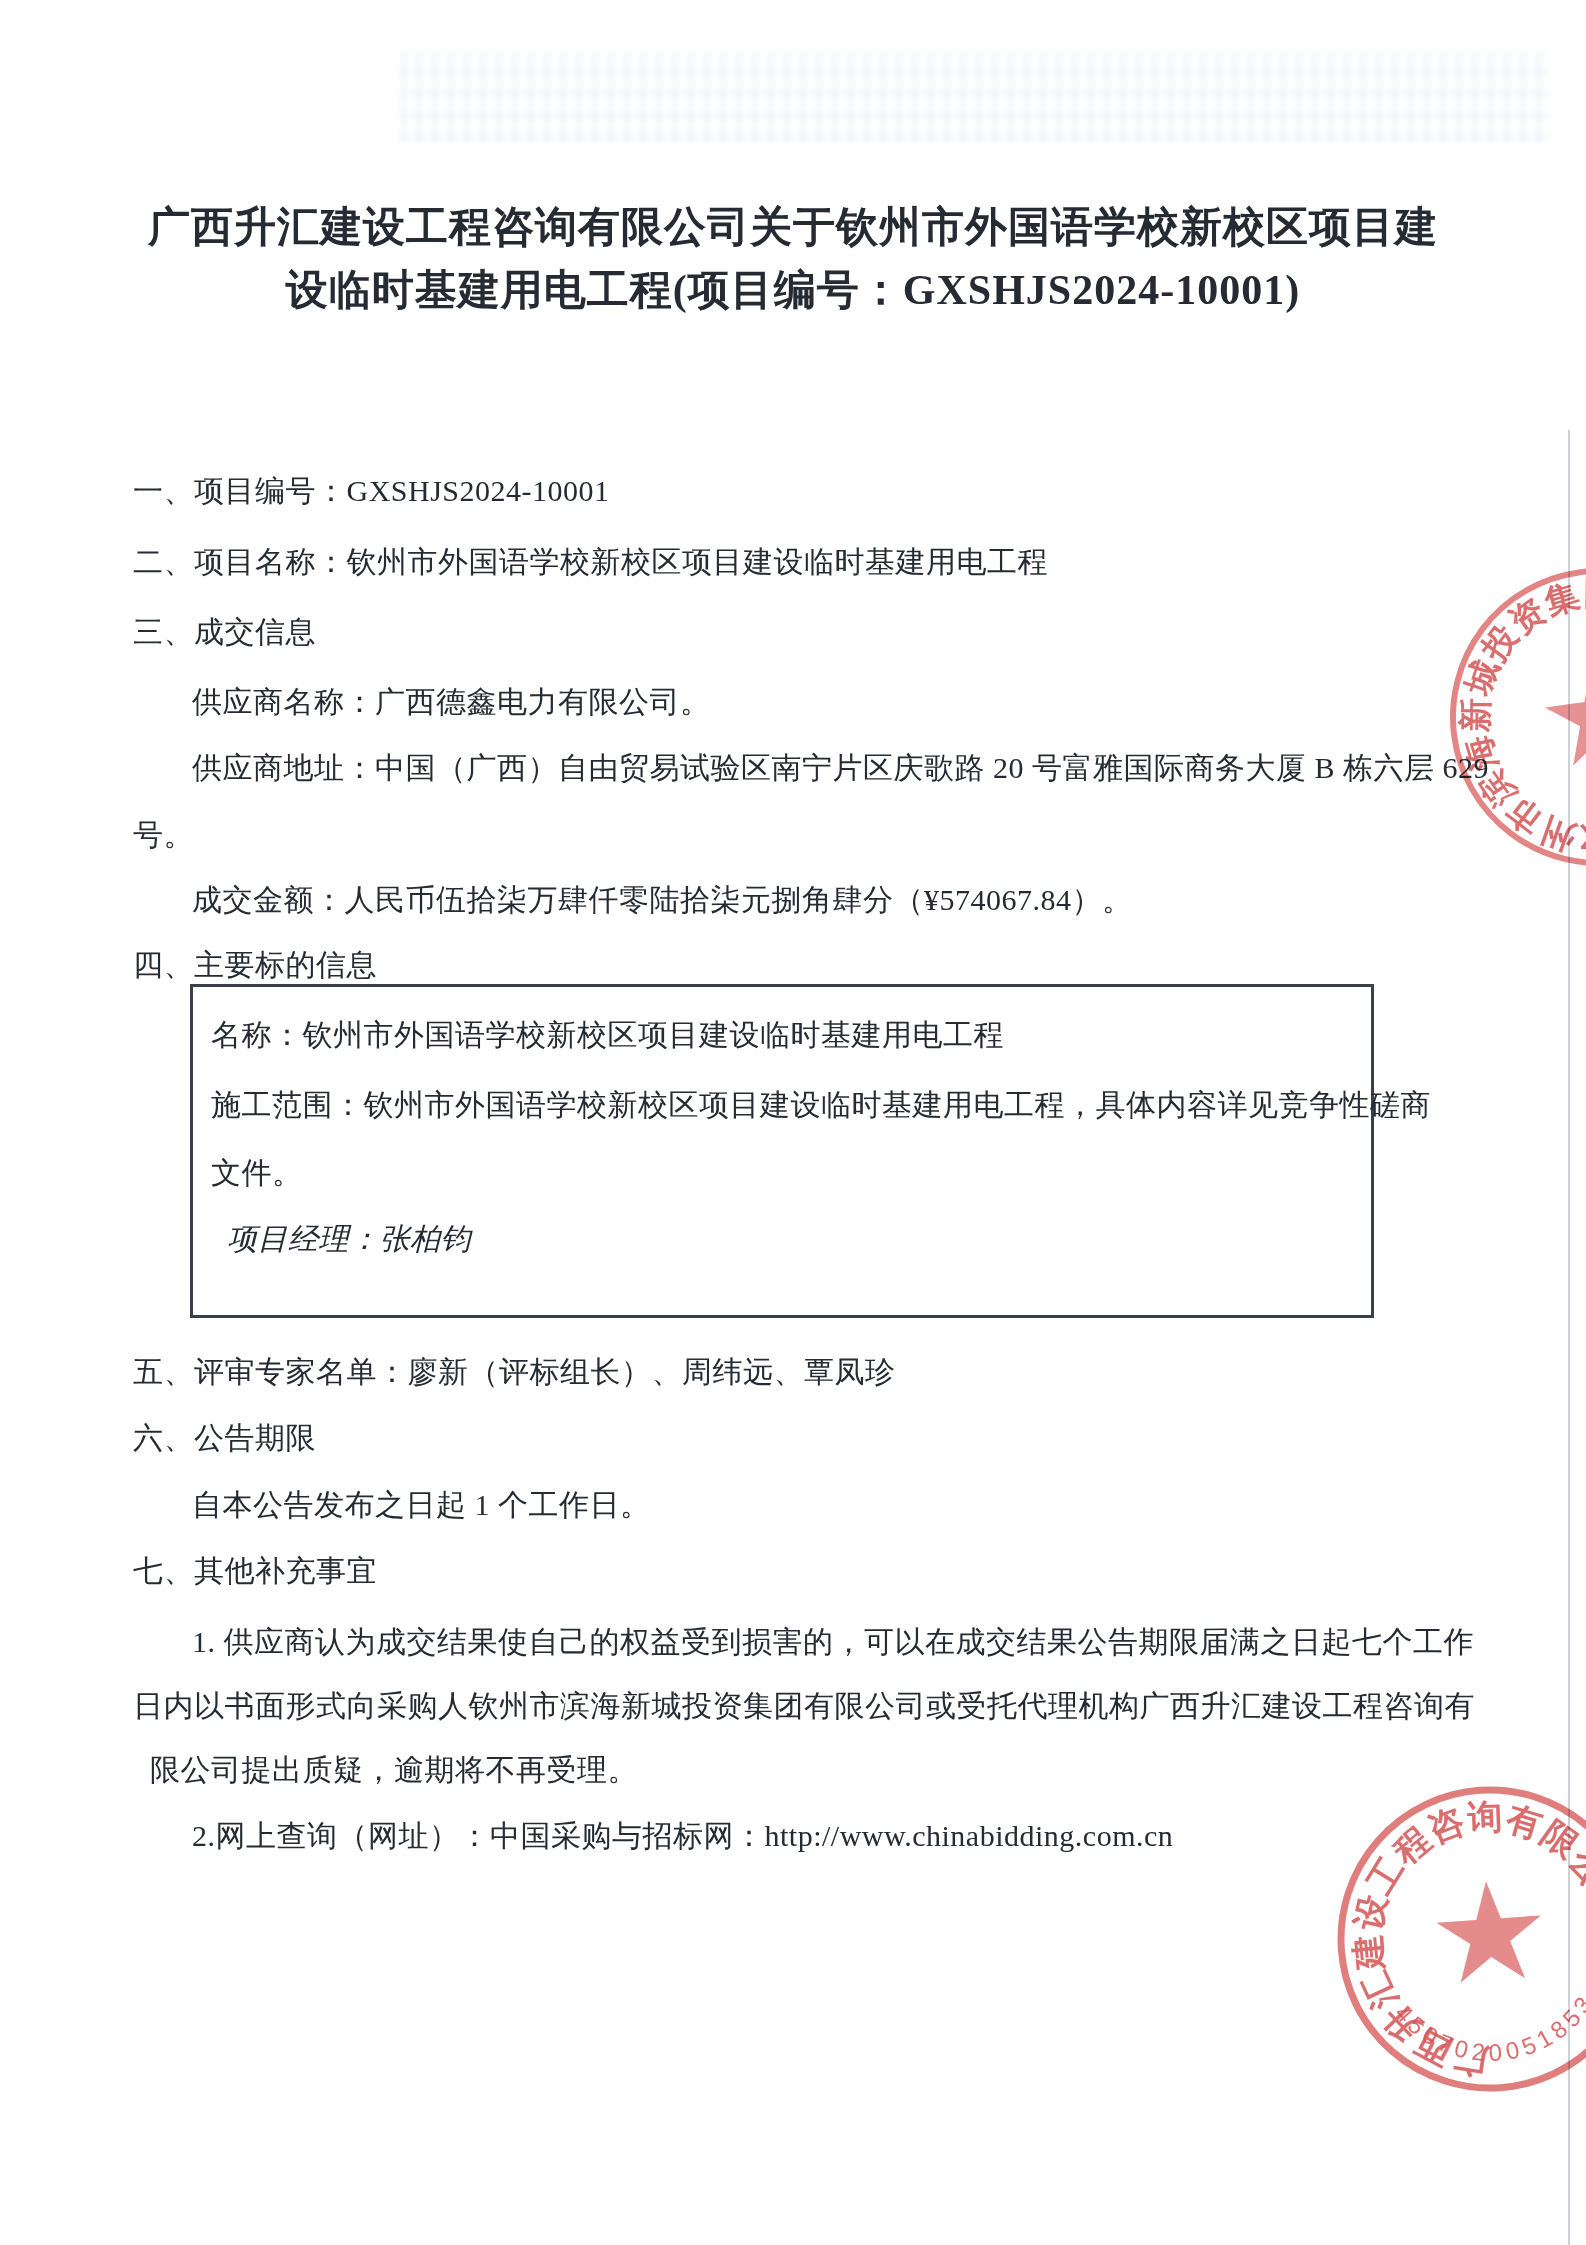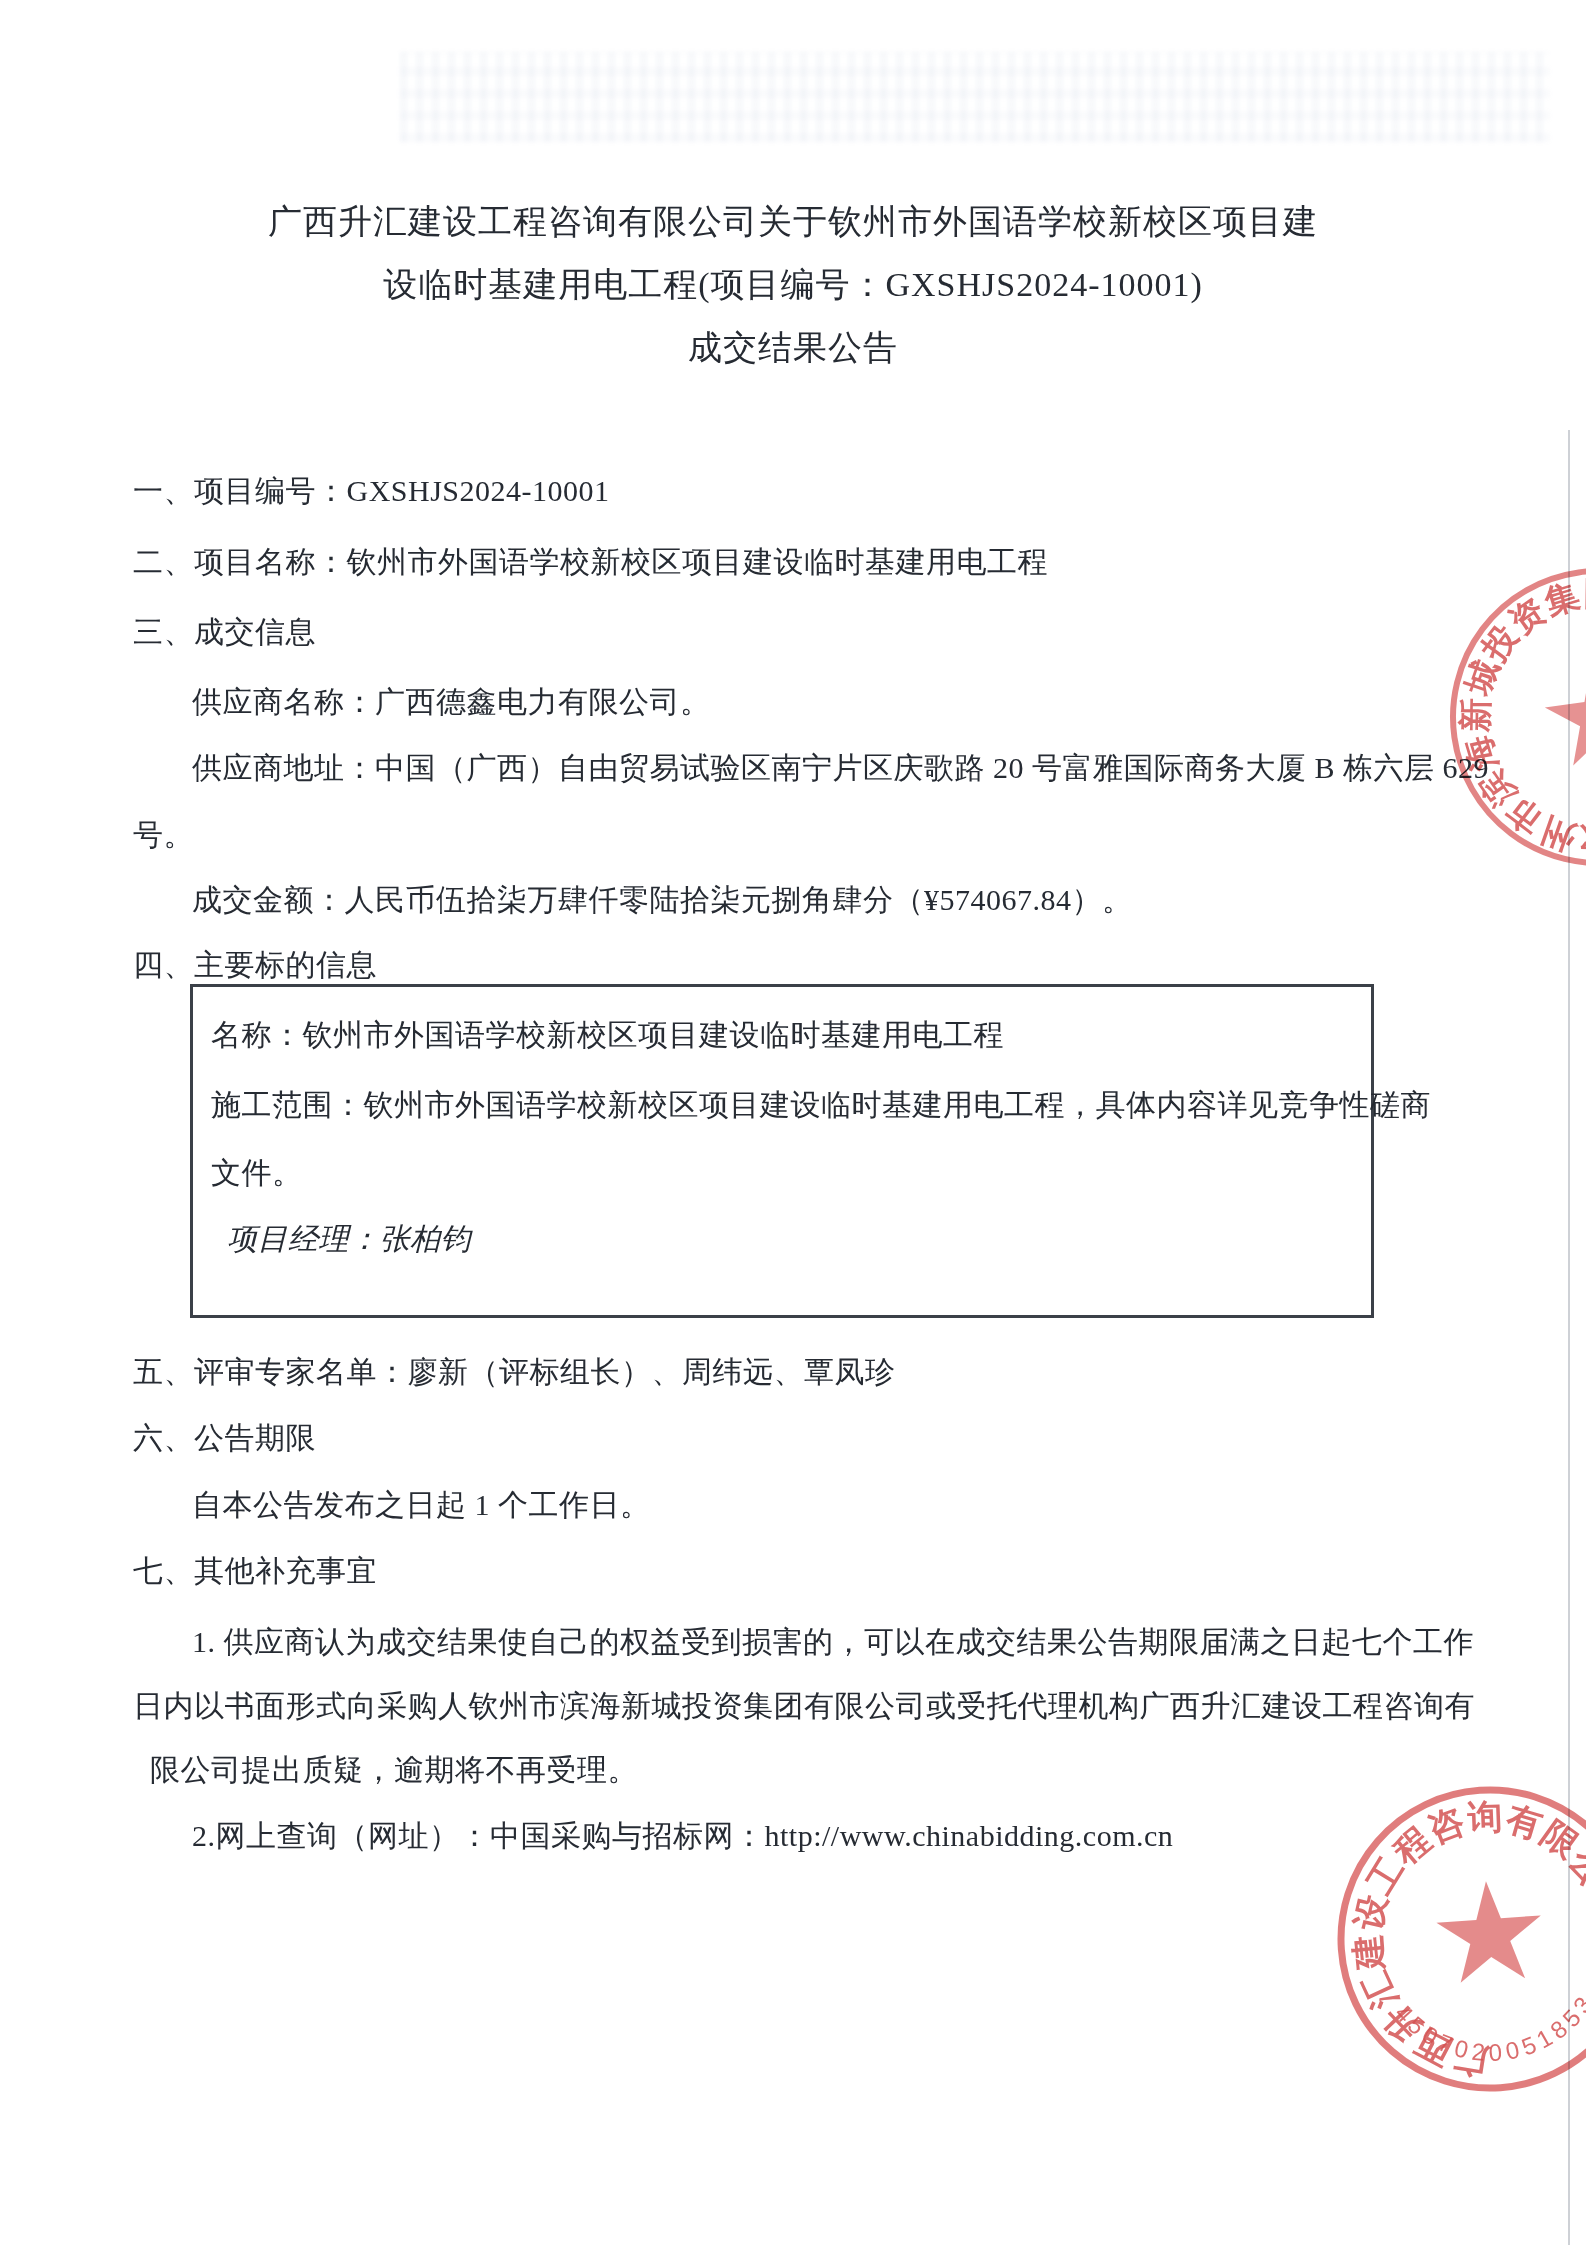--- a/index.html
+++ b/index.html
@@ -18,22 +18,22 @@
     font-size: 30px;
     line-height: 1.25;
     white-space: nowrap;
     letter-spacing: 0.5px;
   }
   .title-line {
     position: absolute;
     left: 0;
     width: 1586px;
     text-align: center;
-    font-size: 34px;
-    font-weight: normal;
+    font-size: 42px;
+    font-weight: bold;
     letter-spacing: 1px;
     white-space: nowrap;
   }
   .subject-box {
     position: absolute;
     left: 190px;
     top: 984px;
     width: 1184px;
     height: 334px;
     border: 3px solid #3b4048;
@@ -68,21 +68,20 @@
 <body>
 
 <div class="page">
 
   <div class="scan-bleed"></div>
 
   <div class="scan-edge-line"></div>
 
   <div class="title-line" style="top:199px;">广西升汇建设工程咨询有限公司关于钦州市外国语学校新校区项目建</div>
   <div class="title-line" style="top:262px;">设临时基建用电工程(项目编号：GXSHJS2024-10001)</div>
-  <div class="title-line" style="top:325px;">成交结果公告</div>
 
   <div class="line" style="left:133px; top:472px;">一、项目编号：GXSHJS2024-10001</div>
 
   <div class="line" style="left:133px; top:543px;">二、项目名称：钦州市外国语学校新校区项目建设临时基建用电工程</div>
 
   <div class="line" style="left:133px; top:613px;">三、成交信息</div>
 
   <div class="line" style="left:192px; top:683px;">供应商名称：广西德鑫电力有限公司。</div>
 
   <div class="line" style="left:192px; top:749px;">供应商地址：中国（广西）自由贸易试验区南宁片区庆歌路 20 号富雅国际商务大厦 B 栋六层 629</div>

